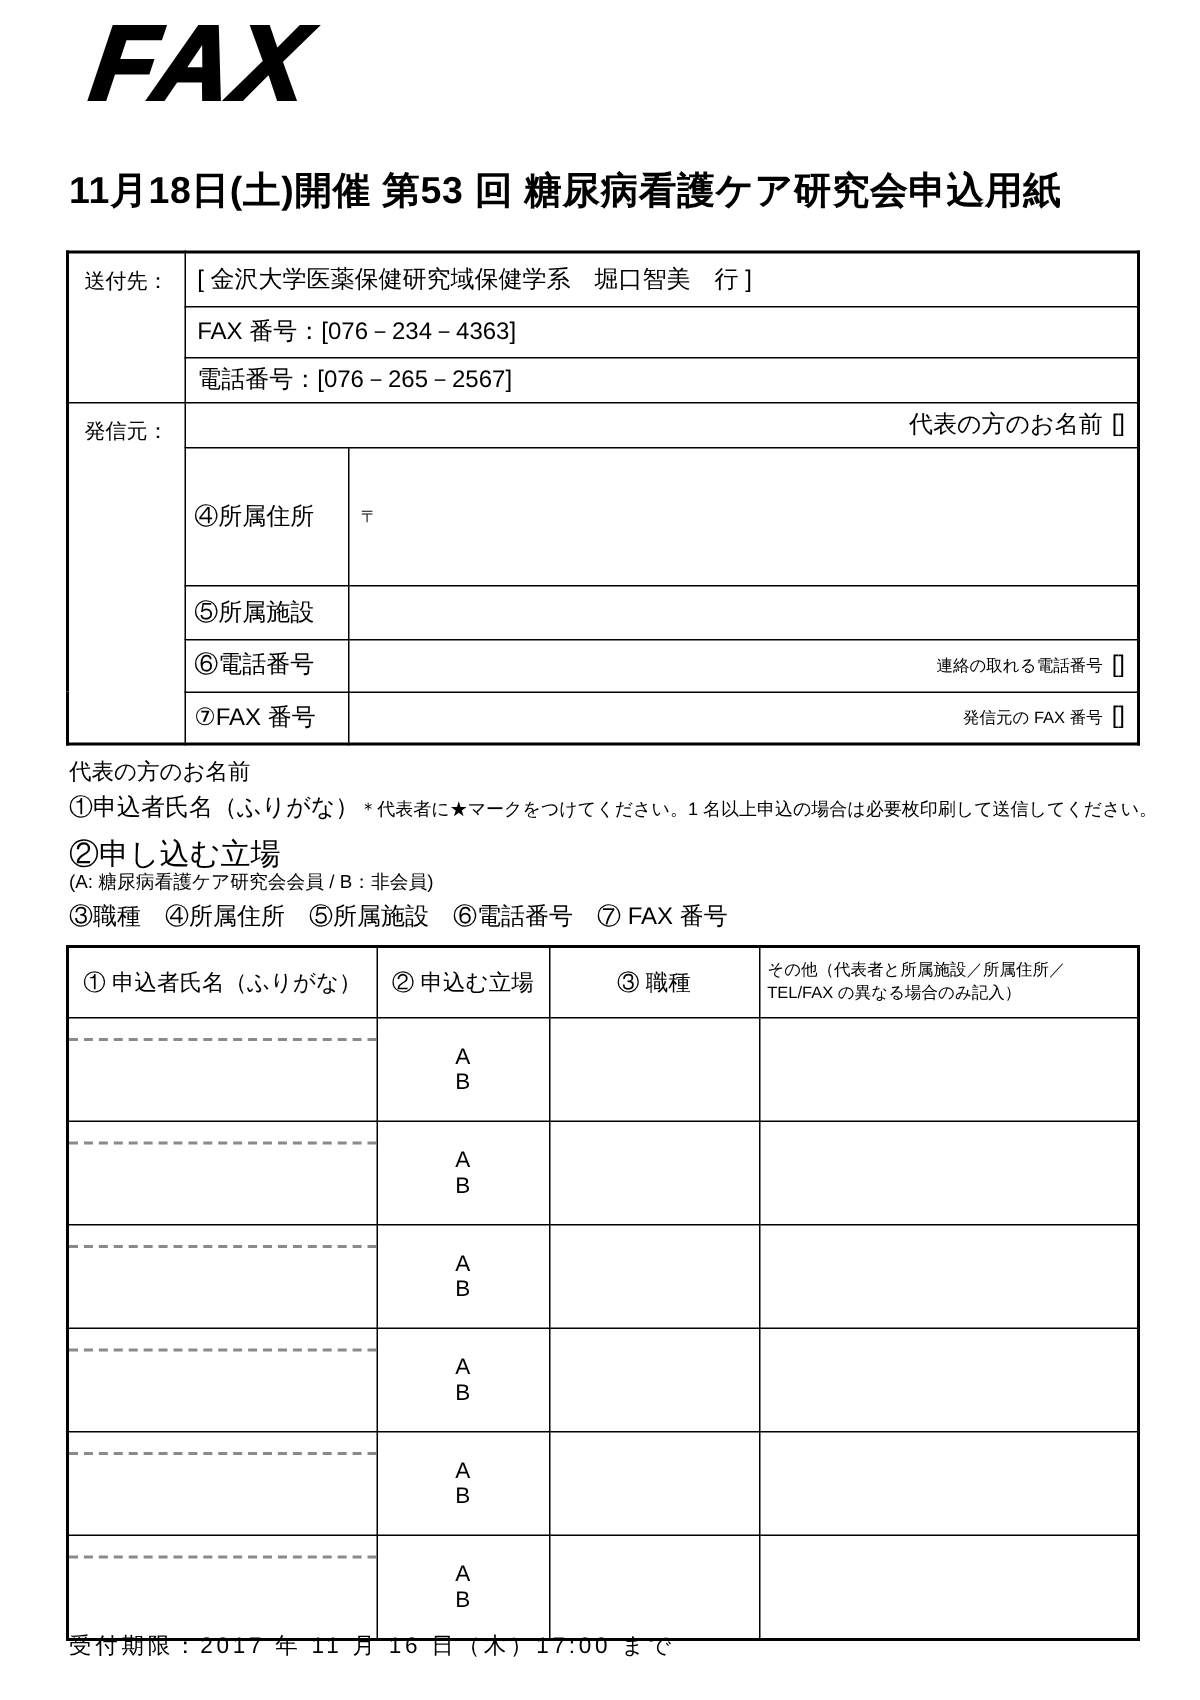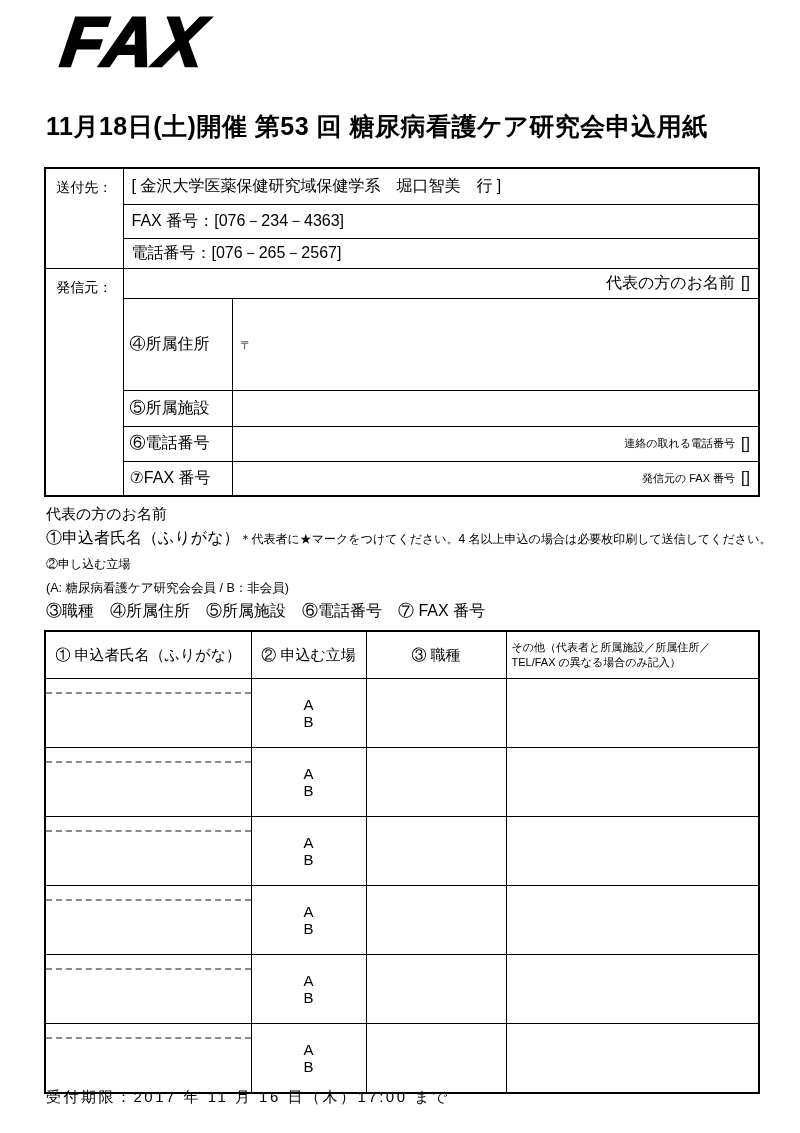--- a/index.html
+++ b/index.html
@@ -32,21 +32,21 @@
   .tiny{font-size:11px;}
   .flexrow{display:flex;justify-content:flex-end;align-items:center;width:100%;}
   .bk{font-size:16px;}
   .lblgrp{display:flex;align-items:center;gap:6px;}
 
   
   .note{position:absolute;left:46px;white-space:nowrap;}
   .note-heading{top:505px;font-size:15px;}
   .note1{top:528px;font-size:16px;}
   .note1 .small-note{font-size:12px;}
-  .note2{top:556px;font-size:12px;}
+  .note2{top:556px;font-size:20px;}
   .note3{top:580px;font-size:12.5px;}
   .note4{top:601px;font-size:16px;}
 
   
   .t2{top:630px;width:714px;border:2px solid #000;}
   .t2 .hd td{height:40px;font-size:15px;text-align:center;padding:2px 4px;vertical-align:middle;}
   .t2 .hd .other{font-size:11px;line-height:1.4;text-align:left;padding:3px 5px;}
   .t2 .hd .other .l2{text-align:left;padding-right:2px;}
   .t2 .dr td{height:66px;}
   .name-cell{vertical-align:top;padding:0;}
@@ -130,21 +130,21 @@
           </span>
           <span class="bk">]</span>
         </div>
       </td>
     </tr>
   </tbody>
     </table>
 
   <div class="note note-heading">代表の方のお名前</div>
   <div class="note note1">
-    <span>①申込者氏名（ふりがな）</span><span class="small-note">＊代表者に★マークをつけてください。4 名以上申込の場合は必要枚印刷して送信してください。</span>
+    <span>①申込者氏名（ふりがな）</span><span class="small-note">＊代表者に★マークをつけてください。1 名以上申込の場合は必要枚印刷して送信してください。</span>
   </div>
   <div class="note note2">②申し込む立場</div>
   <div class="note note3">(A: 糖尿病看護ケア研究会会員 / B：非会員)</div>
   <div class="note note4">③職種　④所属住所　⑤所属施設　⑥電話番号　⑦ FAX 番号</div>
 
   <table class="t2">
     <colgroup>
         <col style="width:206px">
         <col style="width:115px">
         <col style="width:140px">

